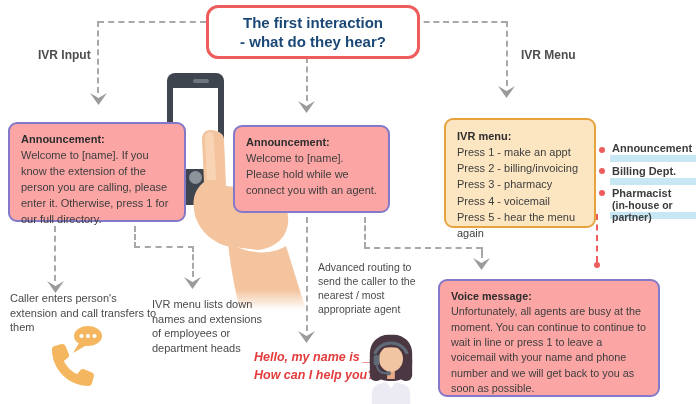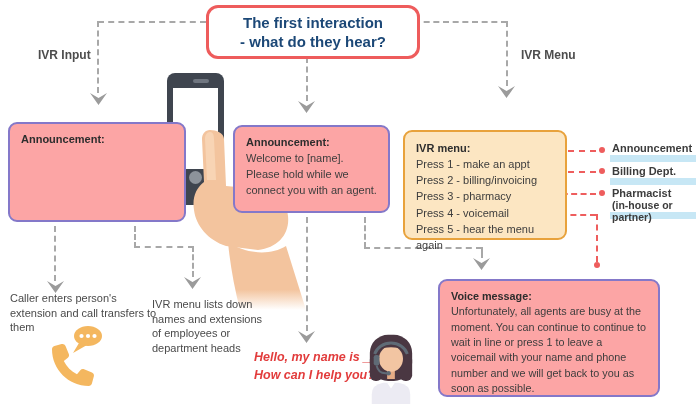--- a/index.html
+++ b/index.html
@@ -13,21 +13,21 @@
   .purple{background:#fca5a5;border:2px solid #8478c9;}
   .orange{background:#fce6c2;border:2px solid #e8a23c;}
 
   #title-box{position:absolute;left:206px;top:5px;width:208px;height:48px;
     border:3px solid #ee5c5c;border-radius:12px;background:#fff;z-index:4;
     display:flex;flex-direction:column;align-items:center;justify-content:center;
     font-size:15px;font-weight:bold;color:#1c4877;line-height:1.3;}
 
   #box-left{left:8px;top:122px;width:178px;height:100px;}
   #box-center{left:233px;top:125px;width:157px;height:88px;}
-  #box-ivr{left:403px;top:118px;width:164px;height:110px;line-height:1.47;margin-top:12px;}
+  #box-ivr{left:444px;top:118px;width:152px;height:110px;line-height:1.47;}
   #box-voice{left:438px;top:279px;width:222px;height:118px;font-size:10.8px;line-height:1.42;}
 
   
   .dash-h{position:absolute;border-top:2.5px dashed #a8a8a8;height:0;z-index:1;}
   .dash-v{position:absolute;border-left:2.5px dashed #a8a8a8;width:0;z-index:1;}
   .rdash-h{position:absolute;border-top:2px dashed #ee5d5d;height:0;z-index:1;}
   .rdash-v{position:absolute;border-left:2px dashed #ee5d5d;width:0;z-index:1;}
   .ahead{position:absolute;width:17px;height:12px;background:#9b9b9b;z-index:1;
          clip-path:polygon(0 0,50% 42%,100% 0,50% 100%);}
   .rdot{position:absolute;width:6px;height:6px;border-radius:50%;background:#ee5d5d;z-index:1;}
@@ -89,20 +89,21 @@
         </linearGradient>
       </defs>
       <path fill="#f3c49e" d="M24 12 C19 12 16 16 16 21 L18 64 C10 70 6 80 8 92 C10 108 22 122 40 128 L72 132 C92 130 104 116 102 98 C101 86 94 76 82 72 L40 68 L38 21 C38 15 30 12 24 12 Z"></path>
       <path fill="#f8d4b4" d="M24 14 C21 14 19 17 19 21 L21 62 L30 62 L28 21 C28 17 27 14 24 14 Z"></path>
       <path fill="url(#armfade)" d="M42 124 C60 136 84 138 100 128 L120 192 L54 192 C48 168 44 146 42 124 Z"></path>
     </svg>
   </div>
 
   <div class="box purple" id="box-left">
     <span class="hd">Announcement:</span><br>
+    <span>Welcome to [name]. If you know the extension of the person you are calling, please enter it. Otherwise, press 1 for our full directory.</span>
   </div>
 
   <div class="box purple" id="box-center">
     <span class="hd">Announcement:</span><br>
     <span>Welcome to [name]. Please hold while we connect you with an agent.</span>
   </div>
 
   <div class="box orange" id="box-ivr">
     <span class="hd">IVR menu:</span>
     <div>Press 1 - make an appt</div>
@@ -144,20 +145,21 @@
 
   <div class="dash-v" style="left:306px;top:217px;height:114px;"></div>
   <div class="ahead" style="left:298px;top:331px;"></div>
   <div class="dash-v" style="left:364px;top:217px;height:31px;"></div>
   <div class="dash-h" style="left:364px;top:247px;width:118px;"></div>
   <div class="dash-v" style="left:481px;top:247px;height:11px;"></div>
   <div class="ahead" style="left:473px;top:258px;"></div>
 
   <div class="cap" style="left:10px;top:291px;width:150px;">Caller enters person's extension and call transfers to them</div>
   <div class="cap" style="left:152px;top:297px;width:118px;">IVR menu lists down names and extensions of employees or department heads</div>
+  <div class="cap" style="left:318px;top:261px;width:108px;font-size:10.5px;">Advanced routing to send the caller to the nearest / most appropriate agent</div>
 
   <div id="greeting">
     <div>Hello, my name is __.</div>
     <div>How can I help you?</div>
   </div>
 
   <div class="svgwrap" style="left:48px;top:324px;width:64px;height:64px;">
     <svg width="64" height="64" viewBox="0 0 64 64">
       <ellipse cx="40" cy="12" rx="14" ry="10" fill="#f4b75f"></ellipse>
       <path d="M31 19 L25 29 L39 21 Z" fill="#f4b75f"></path>

